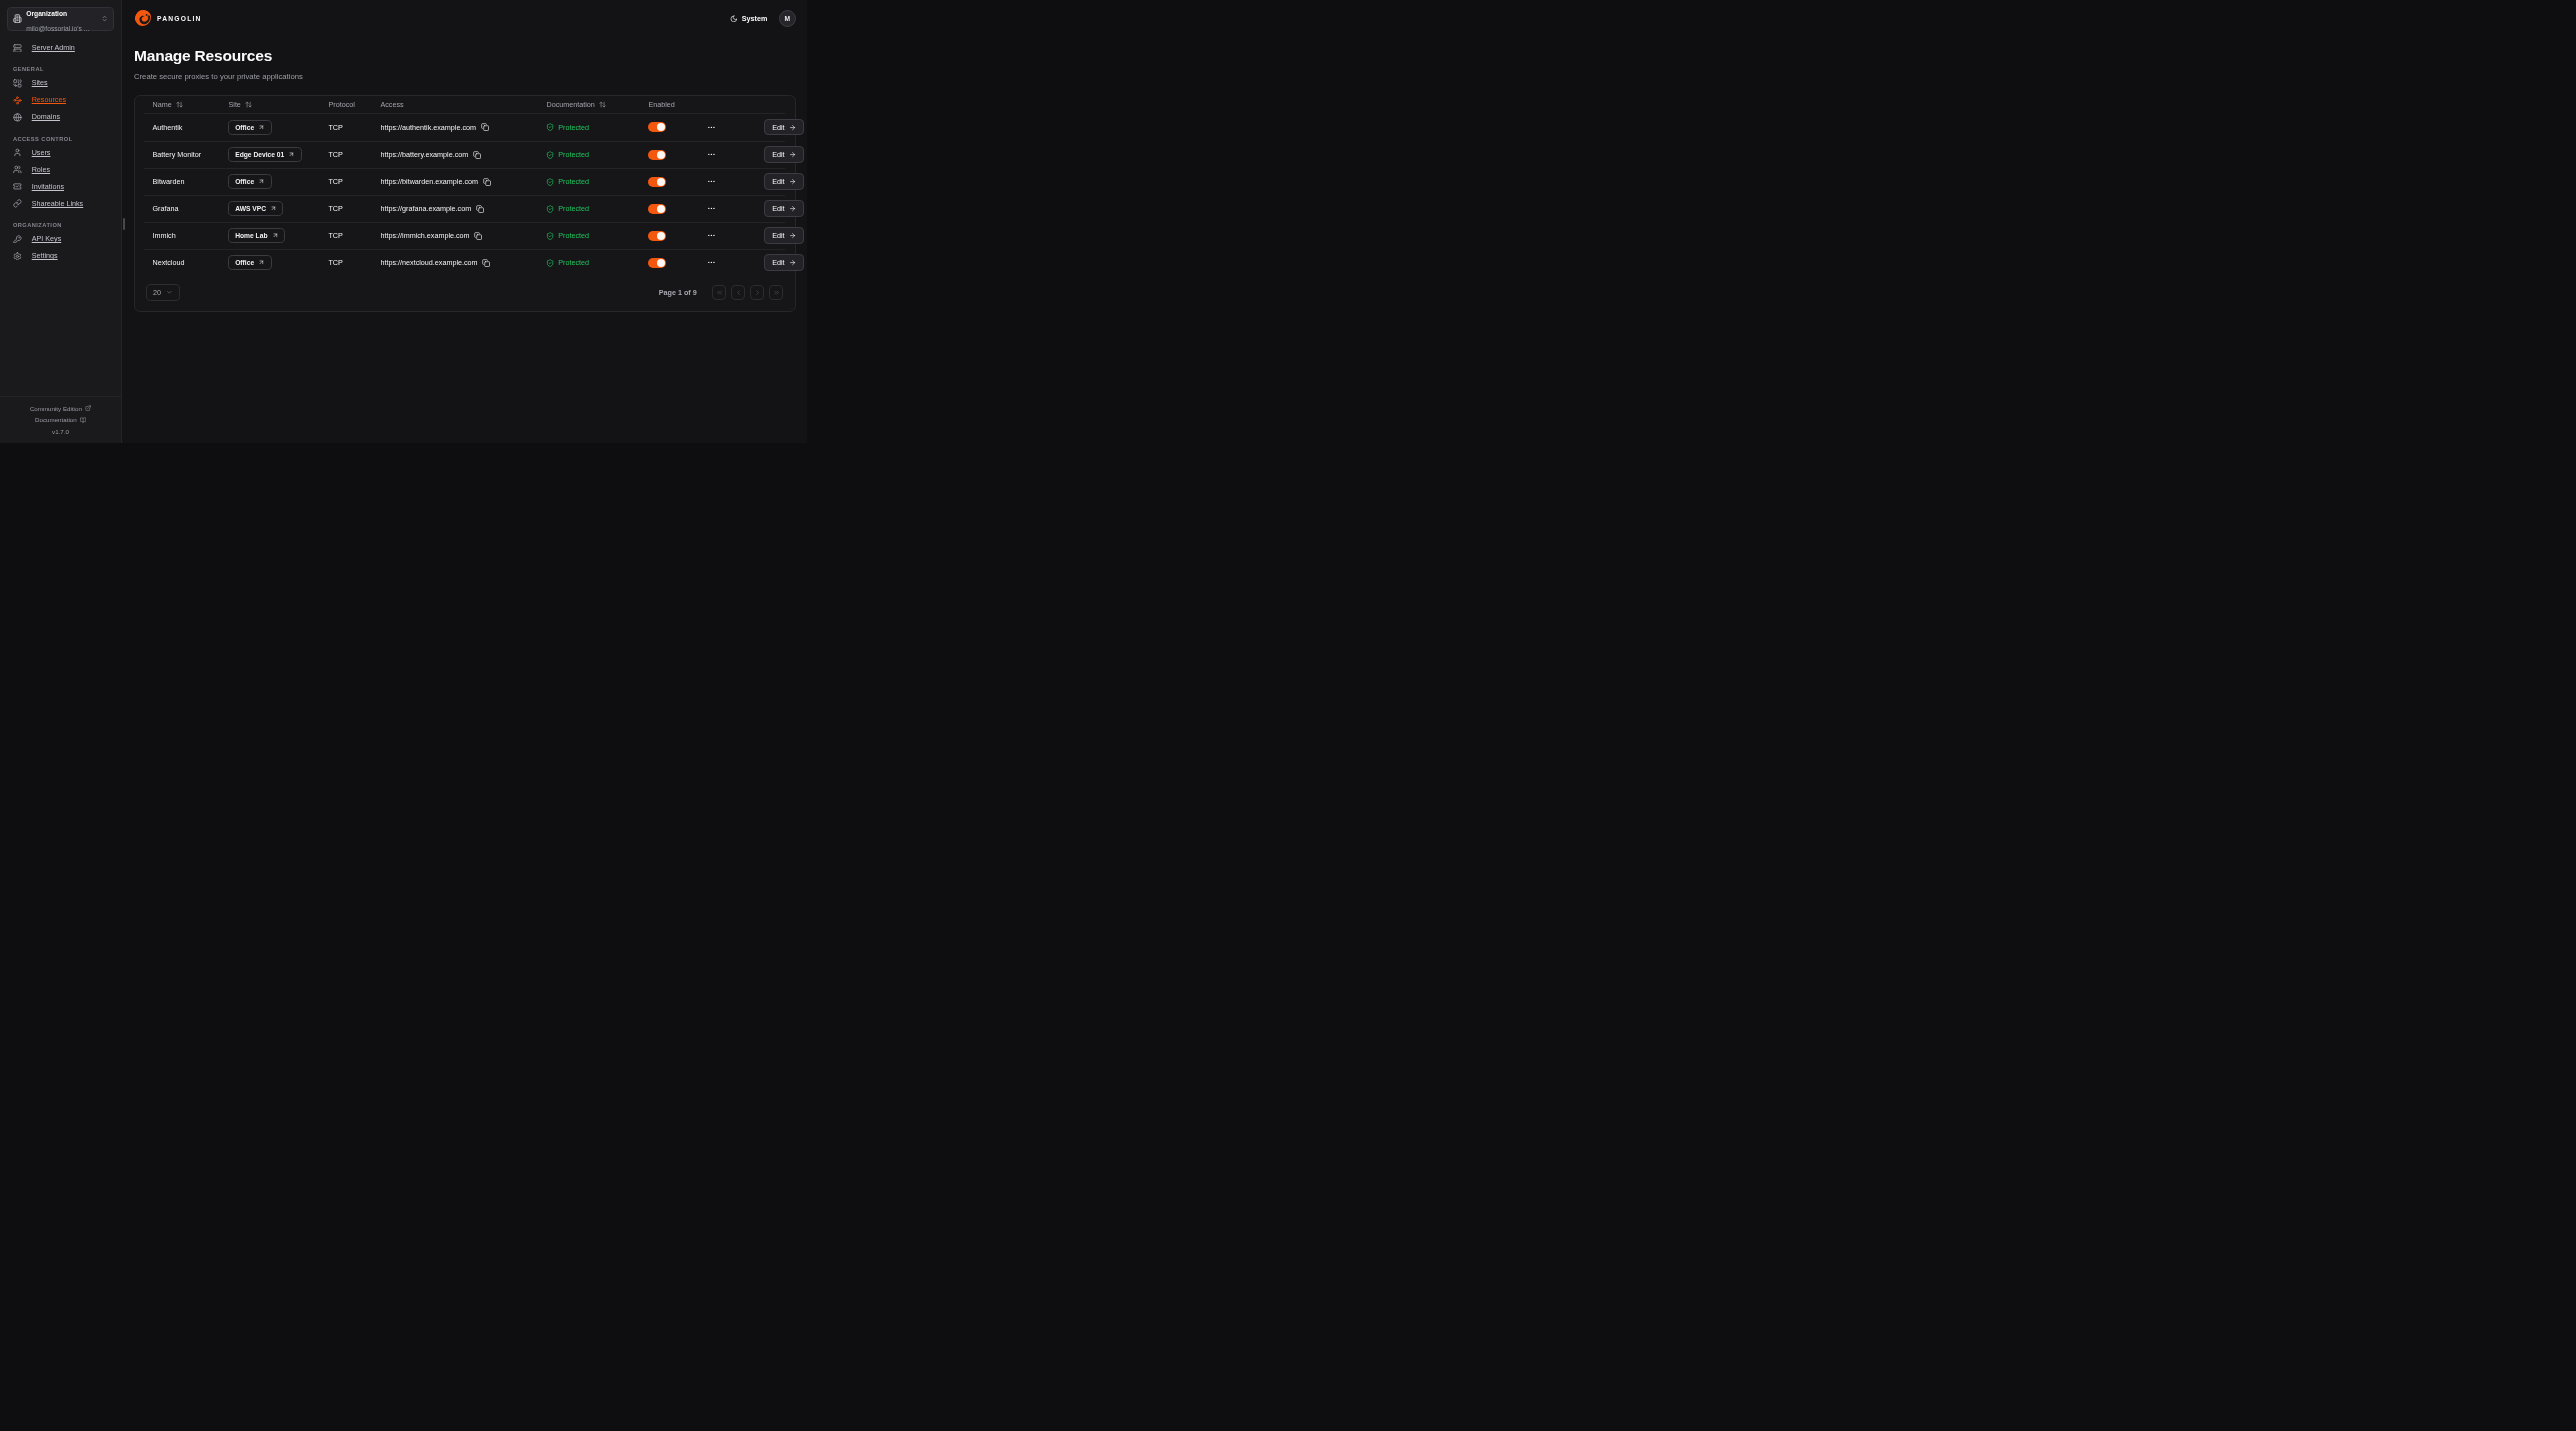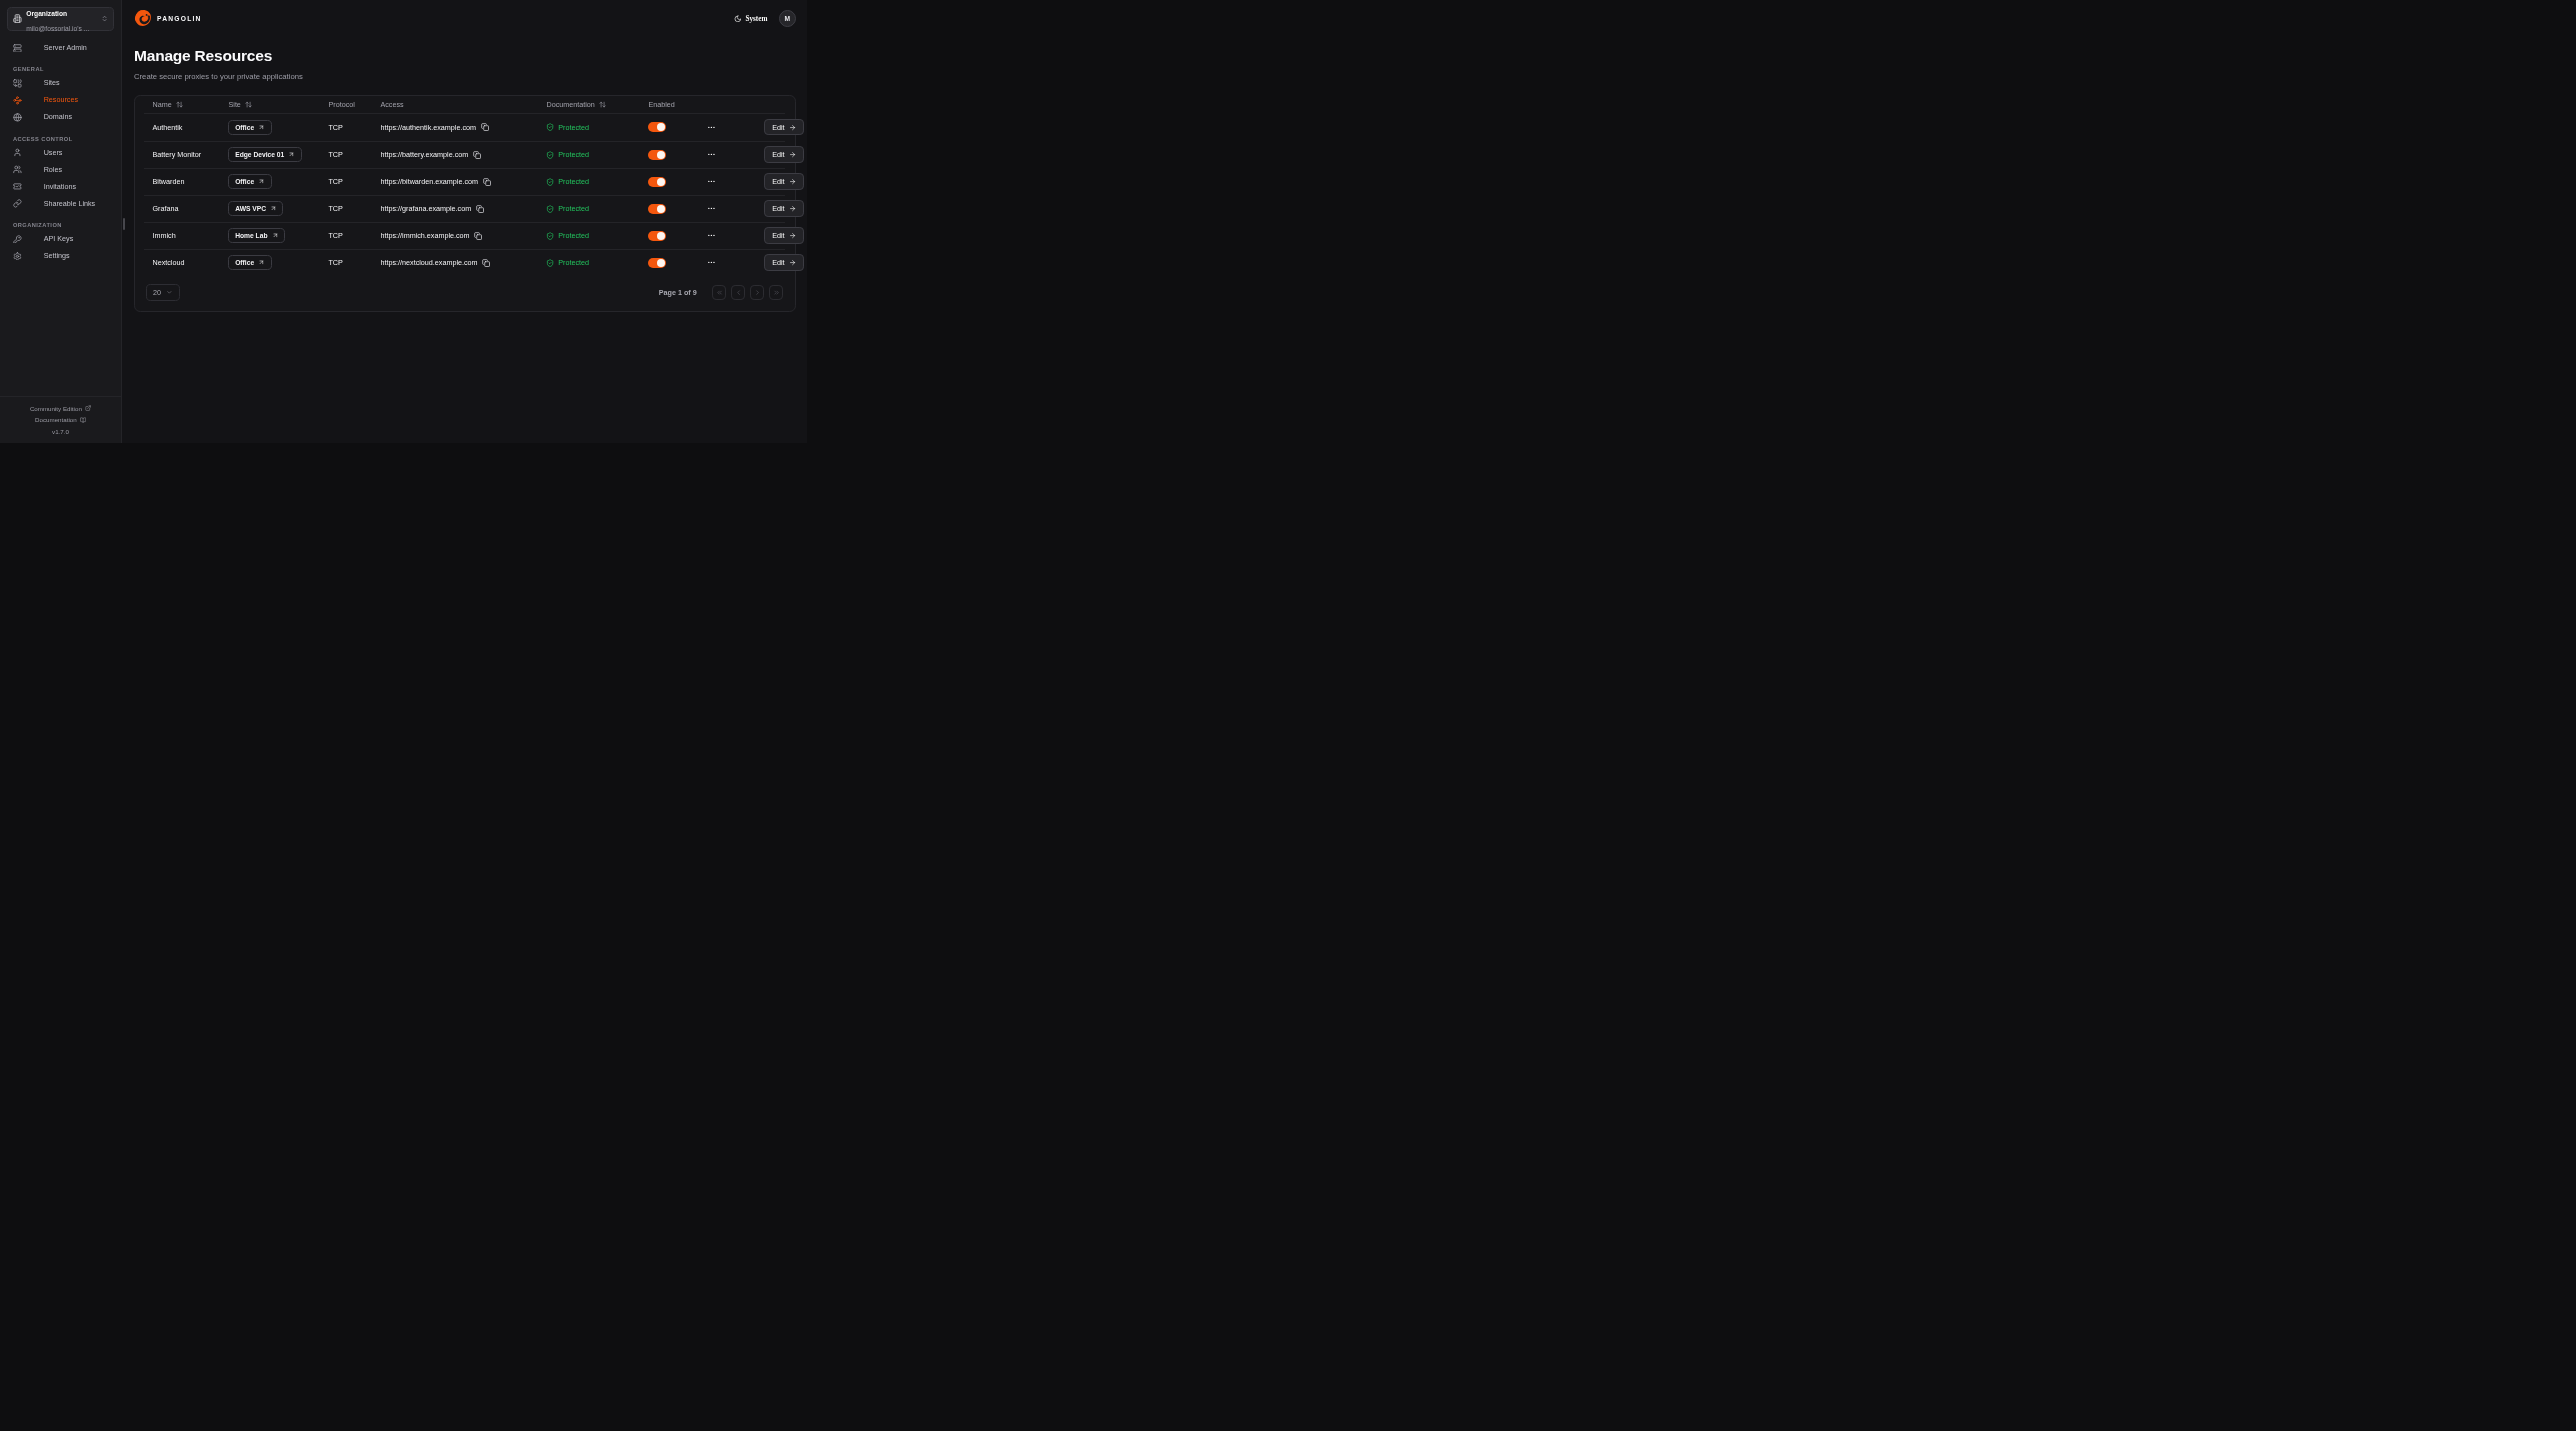--- a/index.html
+++ b/index.html
@@ -9,39 +9,39 @@
 
   
   .sidebar { width:122px; height:100%; background:#1a1a1d; border-right:0.5px solid #242428; display:flex; flex-direction:column; padding:6.7px 6.7px 0 6.7px; flex-shrink:0; }
   .org-picker { display:flex; align-items:center; gap:4.6px; width:100%; height:24px; background:#232327; border:0.5px solid #313137; border-radius:4.6px; padding:0 5.2px; cursor:pointer; text-align:left; color:#fafafa; }
   .org-picker .i { font-size:8.8px; color:#e8e8ec; flex-shrink:0; }
   .org-picker .chev { font-size:7.2px; color:#9c9ca6; margin-left:auto; flex-shrink:0; }
   .org-texts { min-width:0; }
   .org-label { font-size:6.7px; font-weight:700; color:#fafafa; line-height:8.2px; }
   .org-value { font-size:6.7px; color:#9c9ca6; line-height:8.2px; white-space:nowrap; overflow:hidden; }
   .nav { display:flex; flex-direction:column; }
-  .nav-item { display:flex; align-items:center; gap:22px; padding:3.6px 6.2px; border-radius:4.1px; font-size:7.2px; color:#c3c3cb; background:transparent; border:none; cursor:pointer; text-align:left; line-height:9.8px; }
+  .nav-item { display:flex; align-items:center; gap:10px; padding:3.6px 6.2px; border-radius:4.1px; font-size:7.2px; color:#c3c3cb; background:transparent; border:none; cursor:pointer; text-align:left; line-height:9.8px;text-decoration:underline; }
   .nav-item .i { font-size:8.8px; color:#a7a7b0; }
   .nav-item.active, .nav-item.active .i { color:var(--accent); }
   .nav-item.first { margin-top:8.8px; }
   .sec-label { font-size:5.7px; font-weight:700; letter-spacing:.08em; color:#85858e; margin:9.8px 6.2px 2.6px 6.2px; }
   .side-footer { margin-top:auto; border-top:0.5px solid #242428; margin-left:-6.7px; margin-right:-6.7px; padding:5.7px 0 6.2px 0; text-align:center; }
   .side-footer a { display:flex; align-items:center; justify-content:center; gap:3.1px; font-size:6.2px; color:#9b9ba4; text-decoration:none; line-height:11.3px; cursor:pointer; }
   .side-footer .i { font-size:6.2px; color:#9b9ba4; }
   .version { font-size:6.2px; color:#9b9ba4; line-height:11.3px; }
   .resize-handle { position:absolute; left:123px; top:218px; width:2.1px; height:12.4px; border-radius:1px; background:#47474d; cursor:col-resize; z-index:5; }
 
   
   .main { flex:1; min-width:0; padding:0 11.3px 0 12px; display:flex; flex-direction:column; }
   .topbar { height:37px; display:flex; align-items:center; justify-content:space-between; }
   .brand { display:flex; align-items:center; gap:4.6px; }
   .brand svg { display:block; }
   .brand-name { font-size:6.7px; font-weight:700; letter-spacing:.18em; color:#fbfbfd; }
   .top-right { display:flex; align-items:center; }
-  .theme-toggle { display:flex; align-items:center; gap:4.1px; background:none; border:none; color:#fafafa; font-size:7.2px; font-weight:600; cursor:pointer; font-family:Liberation Serif, serif; }
+  .theme-toggle { display:flex; align-items:center; gap:4.1px; background:none; border:none; color:#fafafa; font-size:7.2px; font-weight:600; cursor:pointer; font-family:Liberation Sans, sans-serif; }
   .theme-toggle .i { font-size:7.7px; }
   .avatar { width:17px; height:17px; margin-left:11.3px; border-radius:50%; background:#26262a; border:0.5px solid #3d3d44; color:#e8e8ec; font-size:6.7px; font-weight:700; display:flex; align-items:center; justify-content:center; cursor:pointer; }
 
   .page-title { font-size:15.5px; font-weight:800; letter-spacing:-0.2px; margin-top:10.3px; color:#fbfbfd; }
   .page-sub { font-size:7.7px; color:#9c9ca6; margin-top:7px; }
 
   .card { margin-top:13.4px; background:#161619; border:0.5px solid #26262b; border-radius:6.2px; padding-bottom:10.3px; }
   .card-toolbar { display:flex; align-items:center; justify-content:space-between; padding:10.8px 11.3px 8.2px 10.8px; }
   .searchbox { position:relative; width:184px; }
   .searchbox .i { position:absolute; left:5.7px; top:4.6px; font-size:8.2px; color:#8f8f99; }

